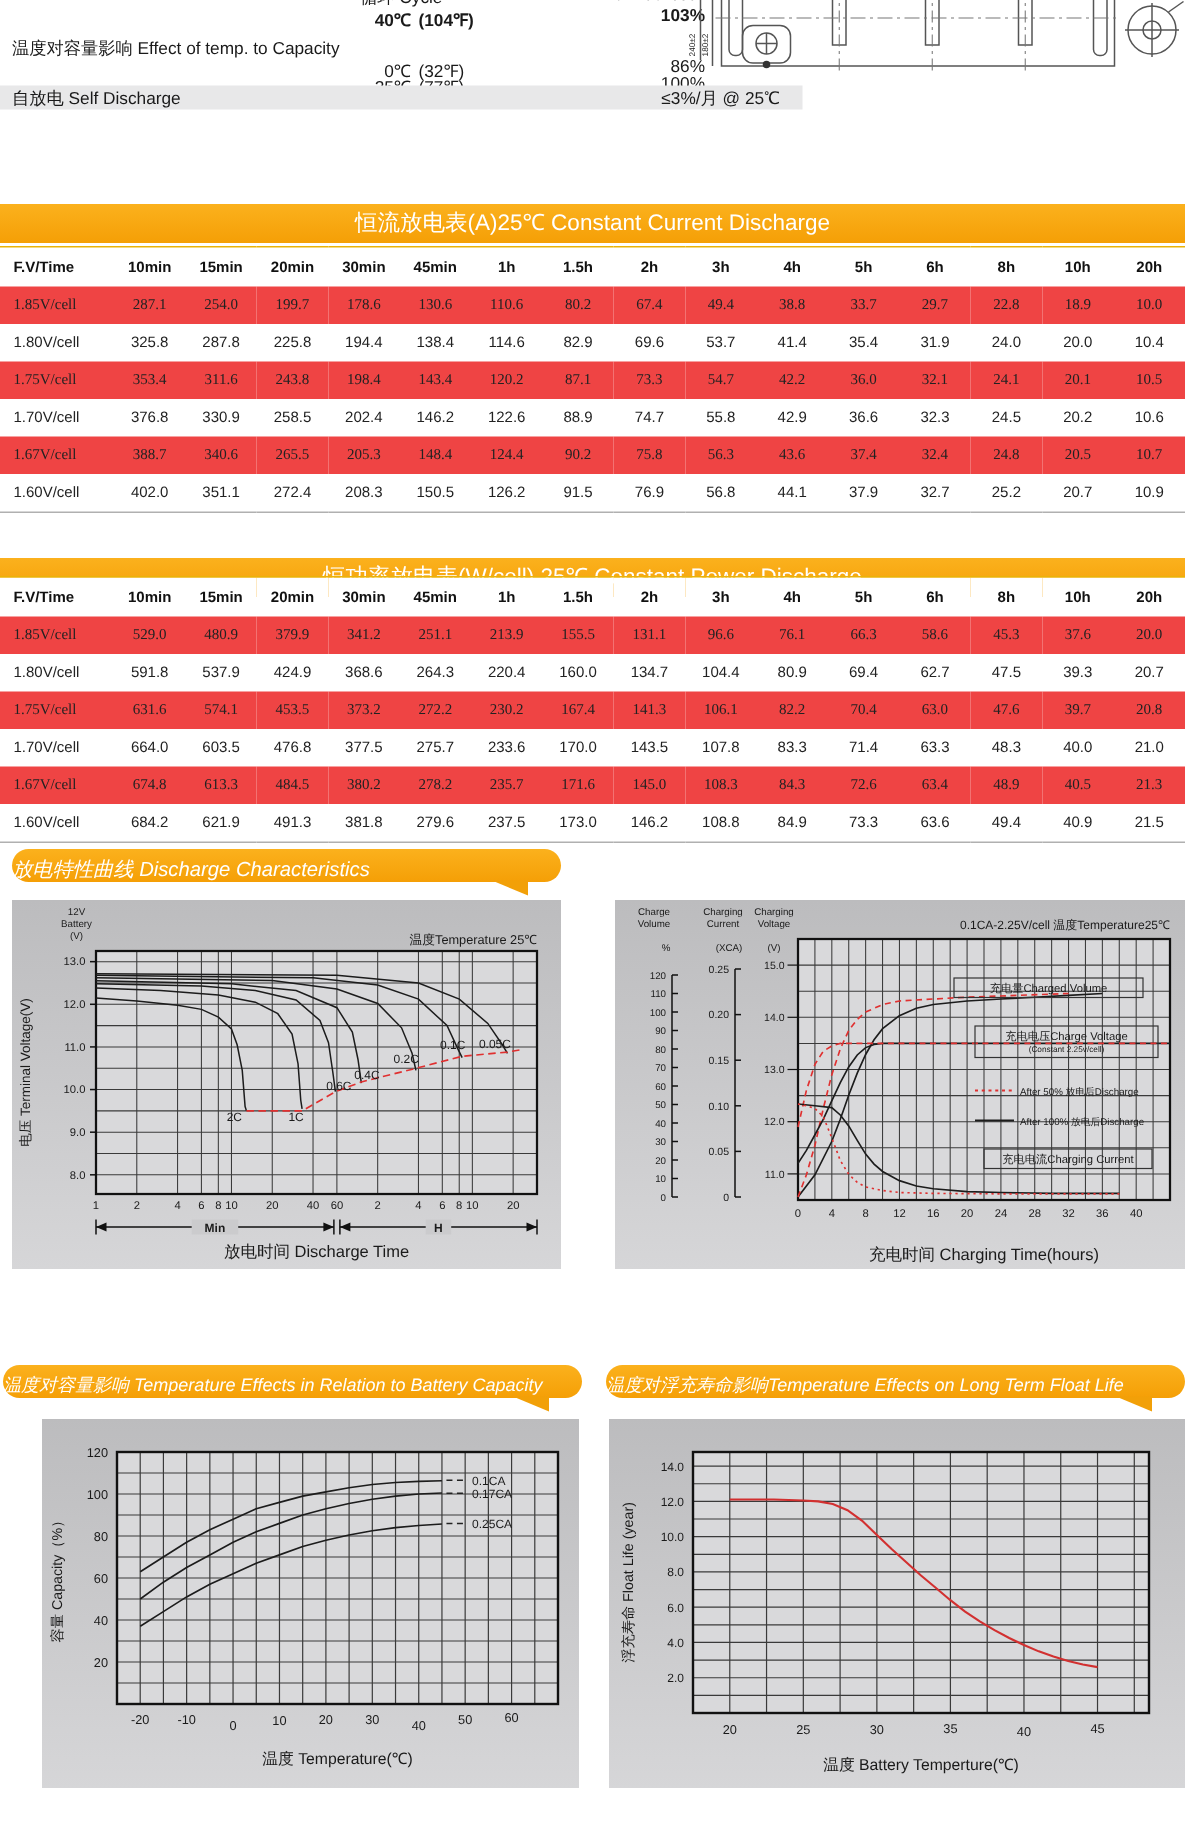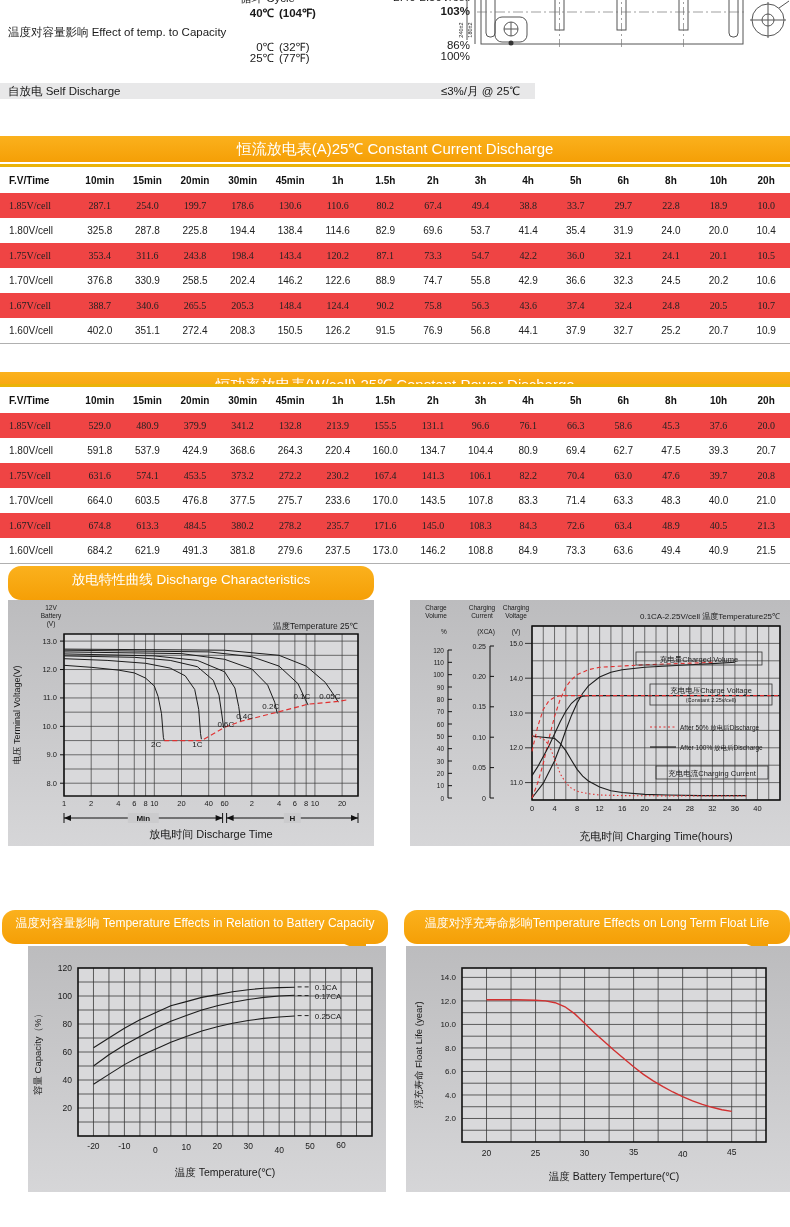--- a/index.html
+++ b/index.html
@@ -9,38 +9,38 @@
   .spec{position:absolute;left:0;top:0;width:535px;height:76px;font-size:11.5px;}
   .spec-partial{position:absolute;left:0;top:0;width:535px;height:8px;overflow:hidden;}
   .spec-partial .cond{position:absolute;left:240px;top:-9px;}
   .spec-partial .val{position:absolute;left:280px;top:-9px;width:190px;text-align:right;}
   .spec-label{position:absolute;left:8px;top:6px;height:52px;display:flex;align-items:center;}
   .spec-cond{position:absolute;left:238px;width:120px;white-space:nowrap;}
   .spec-cond .c{display:inline-block;width:36px;text-align:right;}
   .spec-cond .f{margin-left:5px;}
   .spec-val{position:absolute;left:370px;width:100px;text-align:right;}
   .r1{top:5px;font-weight:bold;} .r2{top:22px;margin-top:28px;} .r3{top:39px;}
-  .selfband{position:absolute;left:0;top:57px;width:535px;height:16px;background:#e8e8e9;margin-top:26px;}
+  .selfband{position:absolute;left:0;top:57px;width:535px;height:16px;background:#e8e8e9;}
   .selfband .lbl{position:absolute;left:8px;top:1px;}
   .selfband .val{position:absolute;left:330px;top:1px;width:190px;text-align:right;}
   .drawing{position:absolute;left:455px;top:0;}
   
   .band{position:absolute;left:0;width:790px;height:26px;line-height:26px;text-align:center;
         color:#fff;font-size:15px;background:linear-gradient(180deg,#fbb11d,#f59f06);}
   
   .dtable{position:absolute;left:0;width:790px;border-collapse:collapse;table-layout:fixed;}
   .dtable th{font-size:10px;font-weight:bold;height:24px;text-align:center;color:#111;}
   .dtable td{font-size:10px;height:23px;text-align:center;color:#222;}
   .dtable th:first-child,.dtable td:first-child{width:66px;text-align:left;padding-left:9px;}
-  .dtable thead tr{border-top:3px solid #eab308;background:#fff;}
+  .dtable thead tr{border-top:1px solid #eab308;background:#fff;}
   .dtable tbody tr:last-child{border-bottom:1px solid #b0b0b0;padding-left:36px;}
   .dtable tr.alt{background:#ef4444;font-family:Liberation Serif, serif;}
   
-  .ribbon{position:absolute;height:34px;line-height:27px;text-align:center;color:#fff;
-          background:linear-gradient(180deg,#fbb11d,#f59f06);border-radius:13px;}
+  .ribbon{position:absolute;height:22px;line-height:27px;text-align:left;color:#fff;
+          background:linear-gradient(180deg,#fbb11d,#f59f06);border-radius:13px;font-style:italic;}
   .ribbon::after{content:"";position:absolute;right:22px;bottom:-9px;width:0;height:0;
           border-top:10px solid #f2a008;border-left:24px solid transparent;}
   .rb-lg{font-size:13.5px;} .rb-sm{font-size:12px;}
   .panel{position:absolute;background:linear-gradient(180deg,#bcbcbe,#d6d6d8);}
   svg{display:block;}
   svg text{font-family:"Liberation Sans",sans-serif;fill:#1a1a1a;}
 </style>
 </head>
 <body>
 
@@ -249,21 +249,21 @@
           <th>20h</th>
         </tr>
       </thead>
       <tbody>
         <tr class="alt">
           <td>1.85V/cell</td>
           <td>529.0</td>
           <td>480.9</td>
           <td>379.9</td>
           <td>341.2</td>
-          <td>132.8</td>
+          <td>251.1</td>
           <td>213.9</td>
           <td>155.5</td>
           <td>131.1</td>
           <td>96.6</td>
           <td>76.1</td>
           <td>66.3</td>
           <td>58.6</td>
           <td>45.3</td>
           <td>37.6</td>
           <td>20.0</td>

